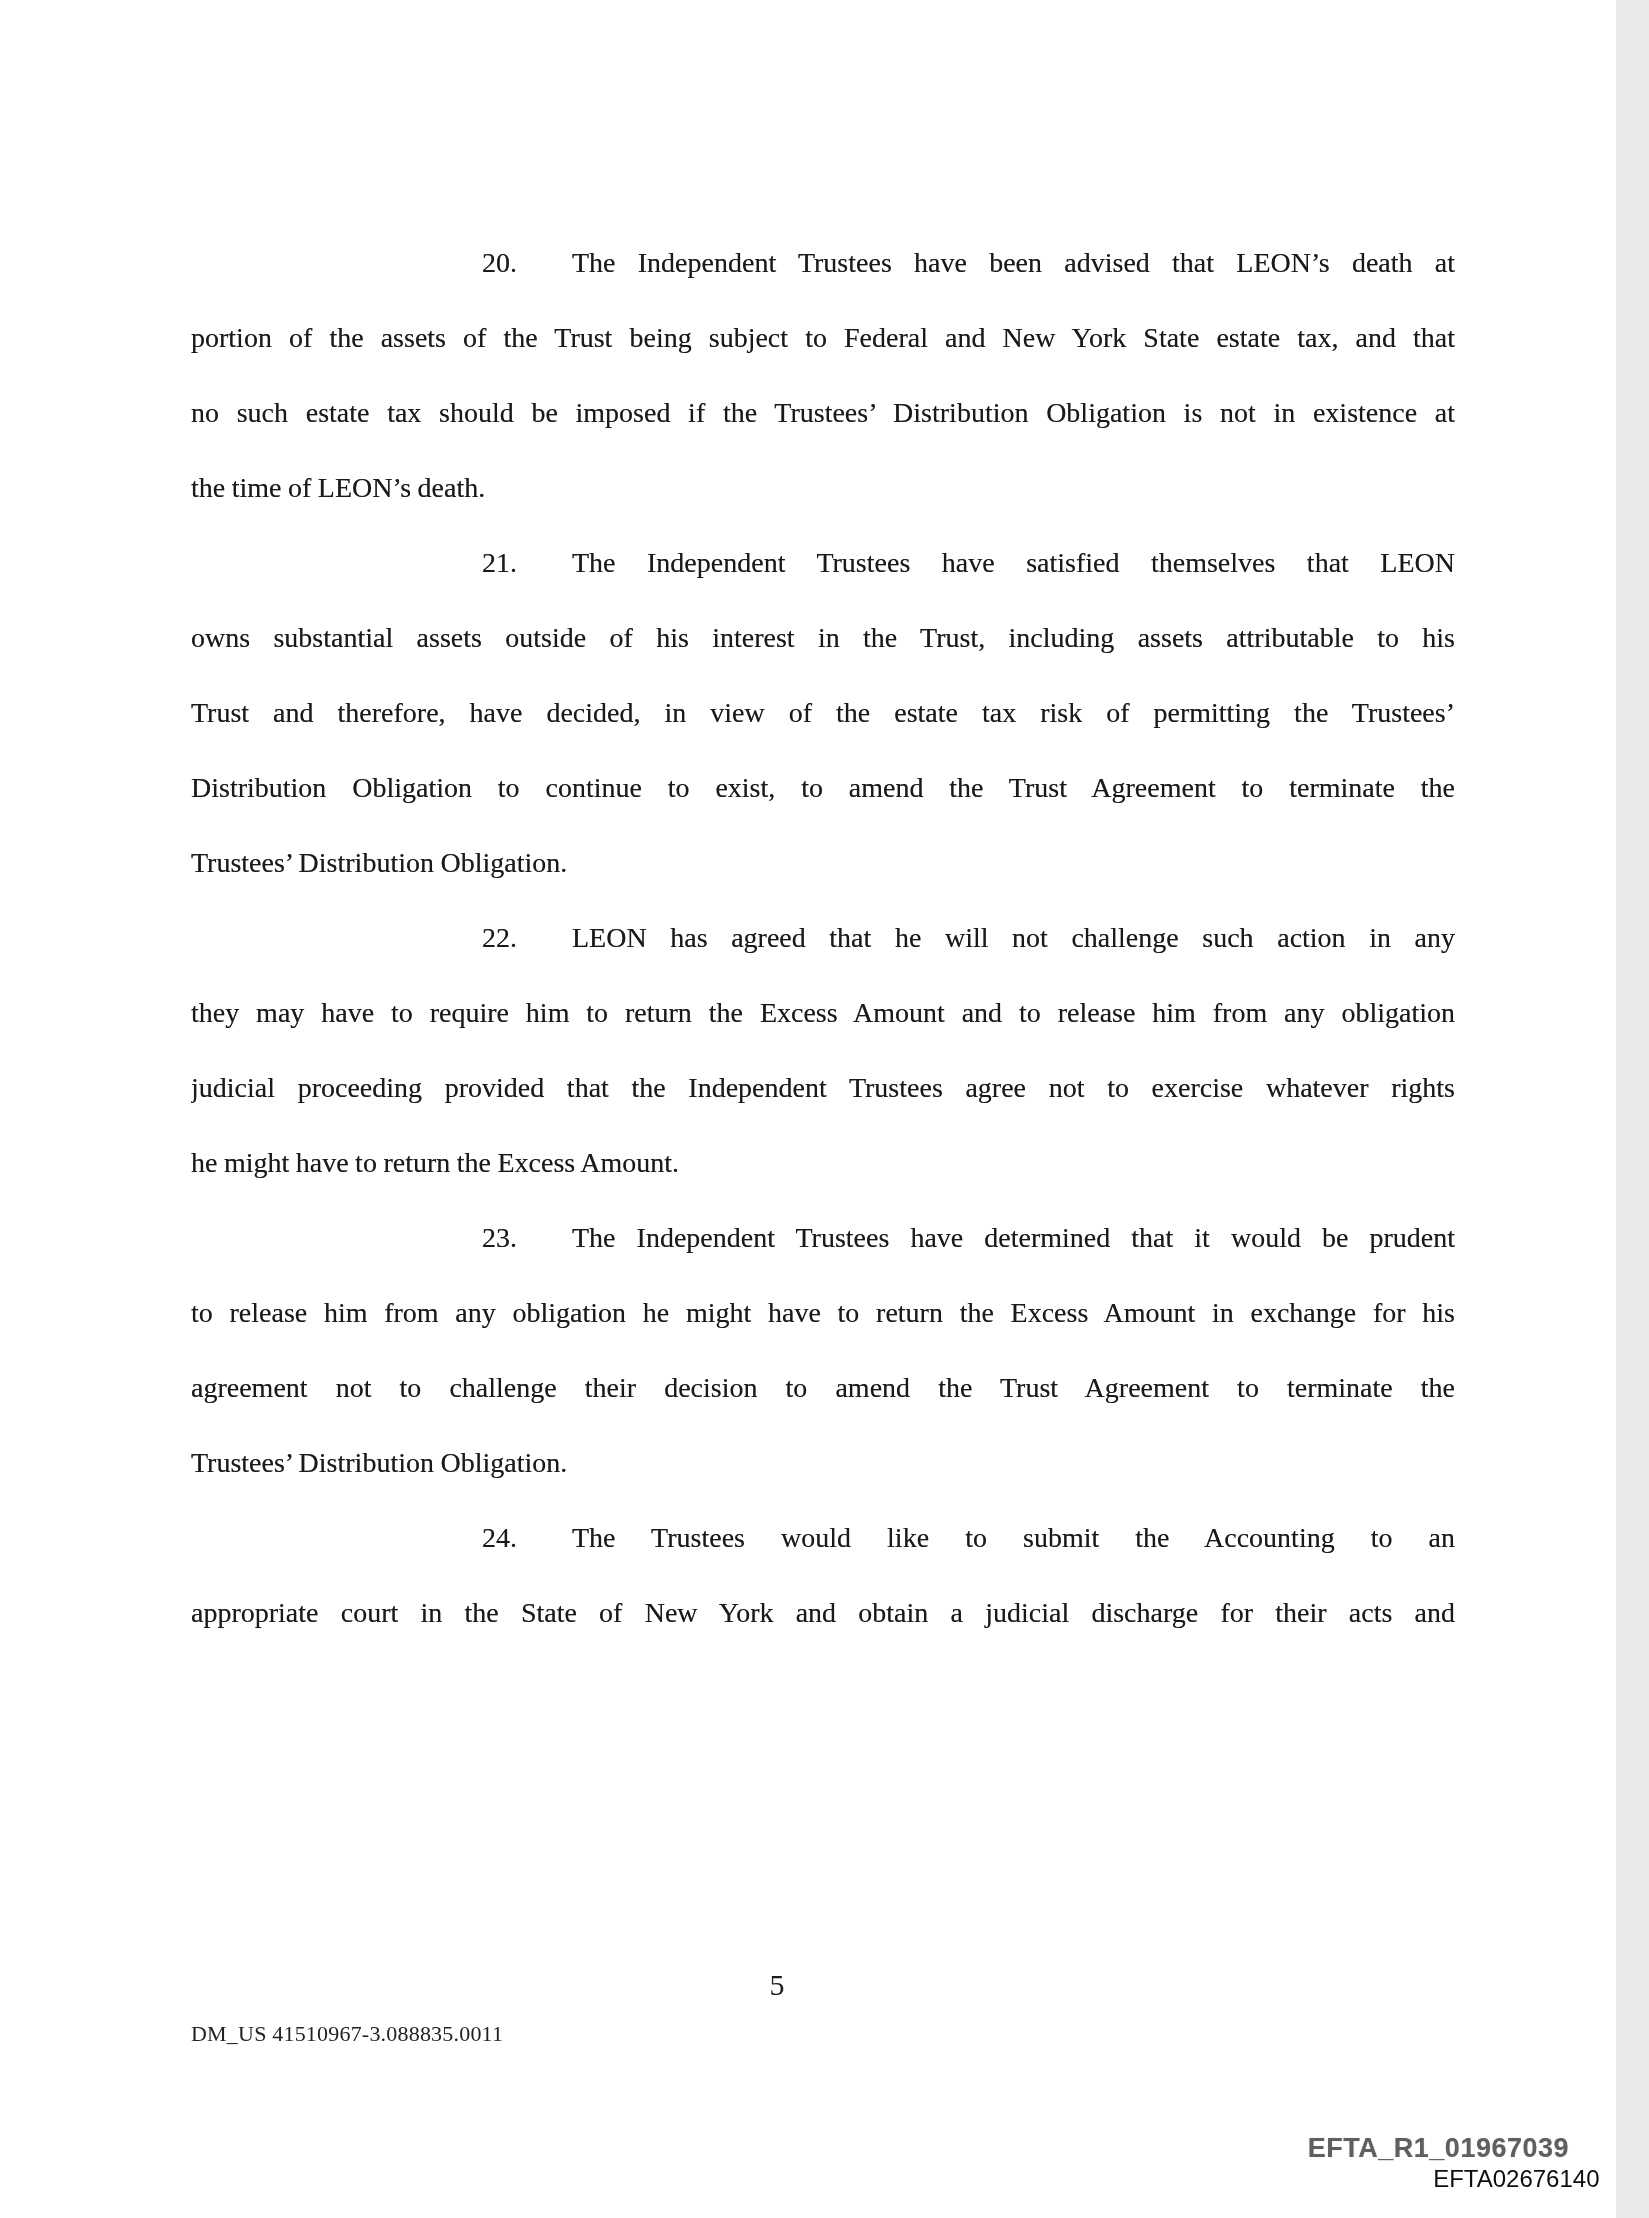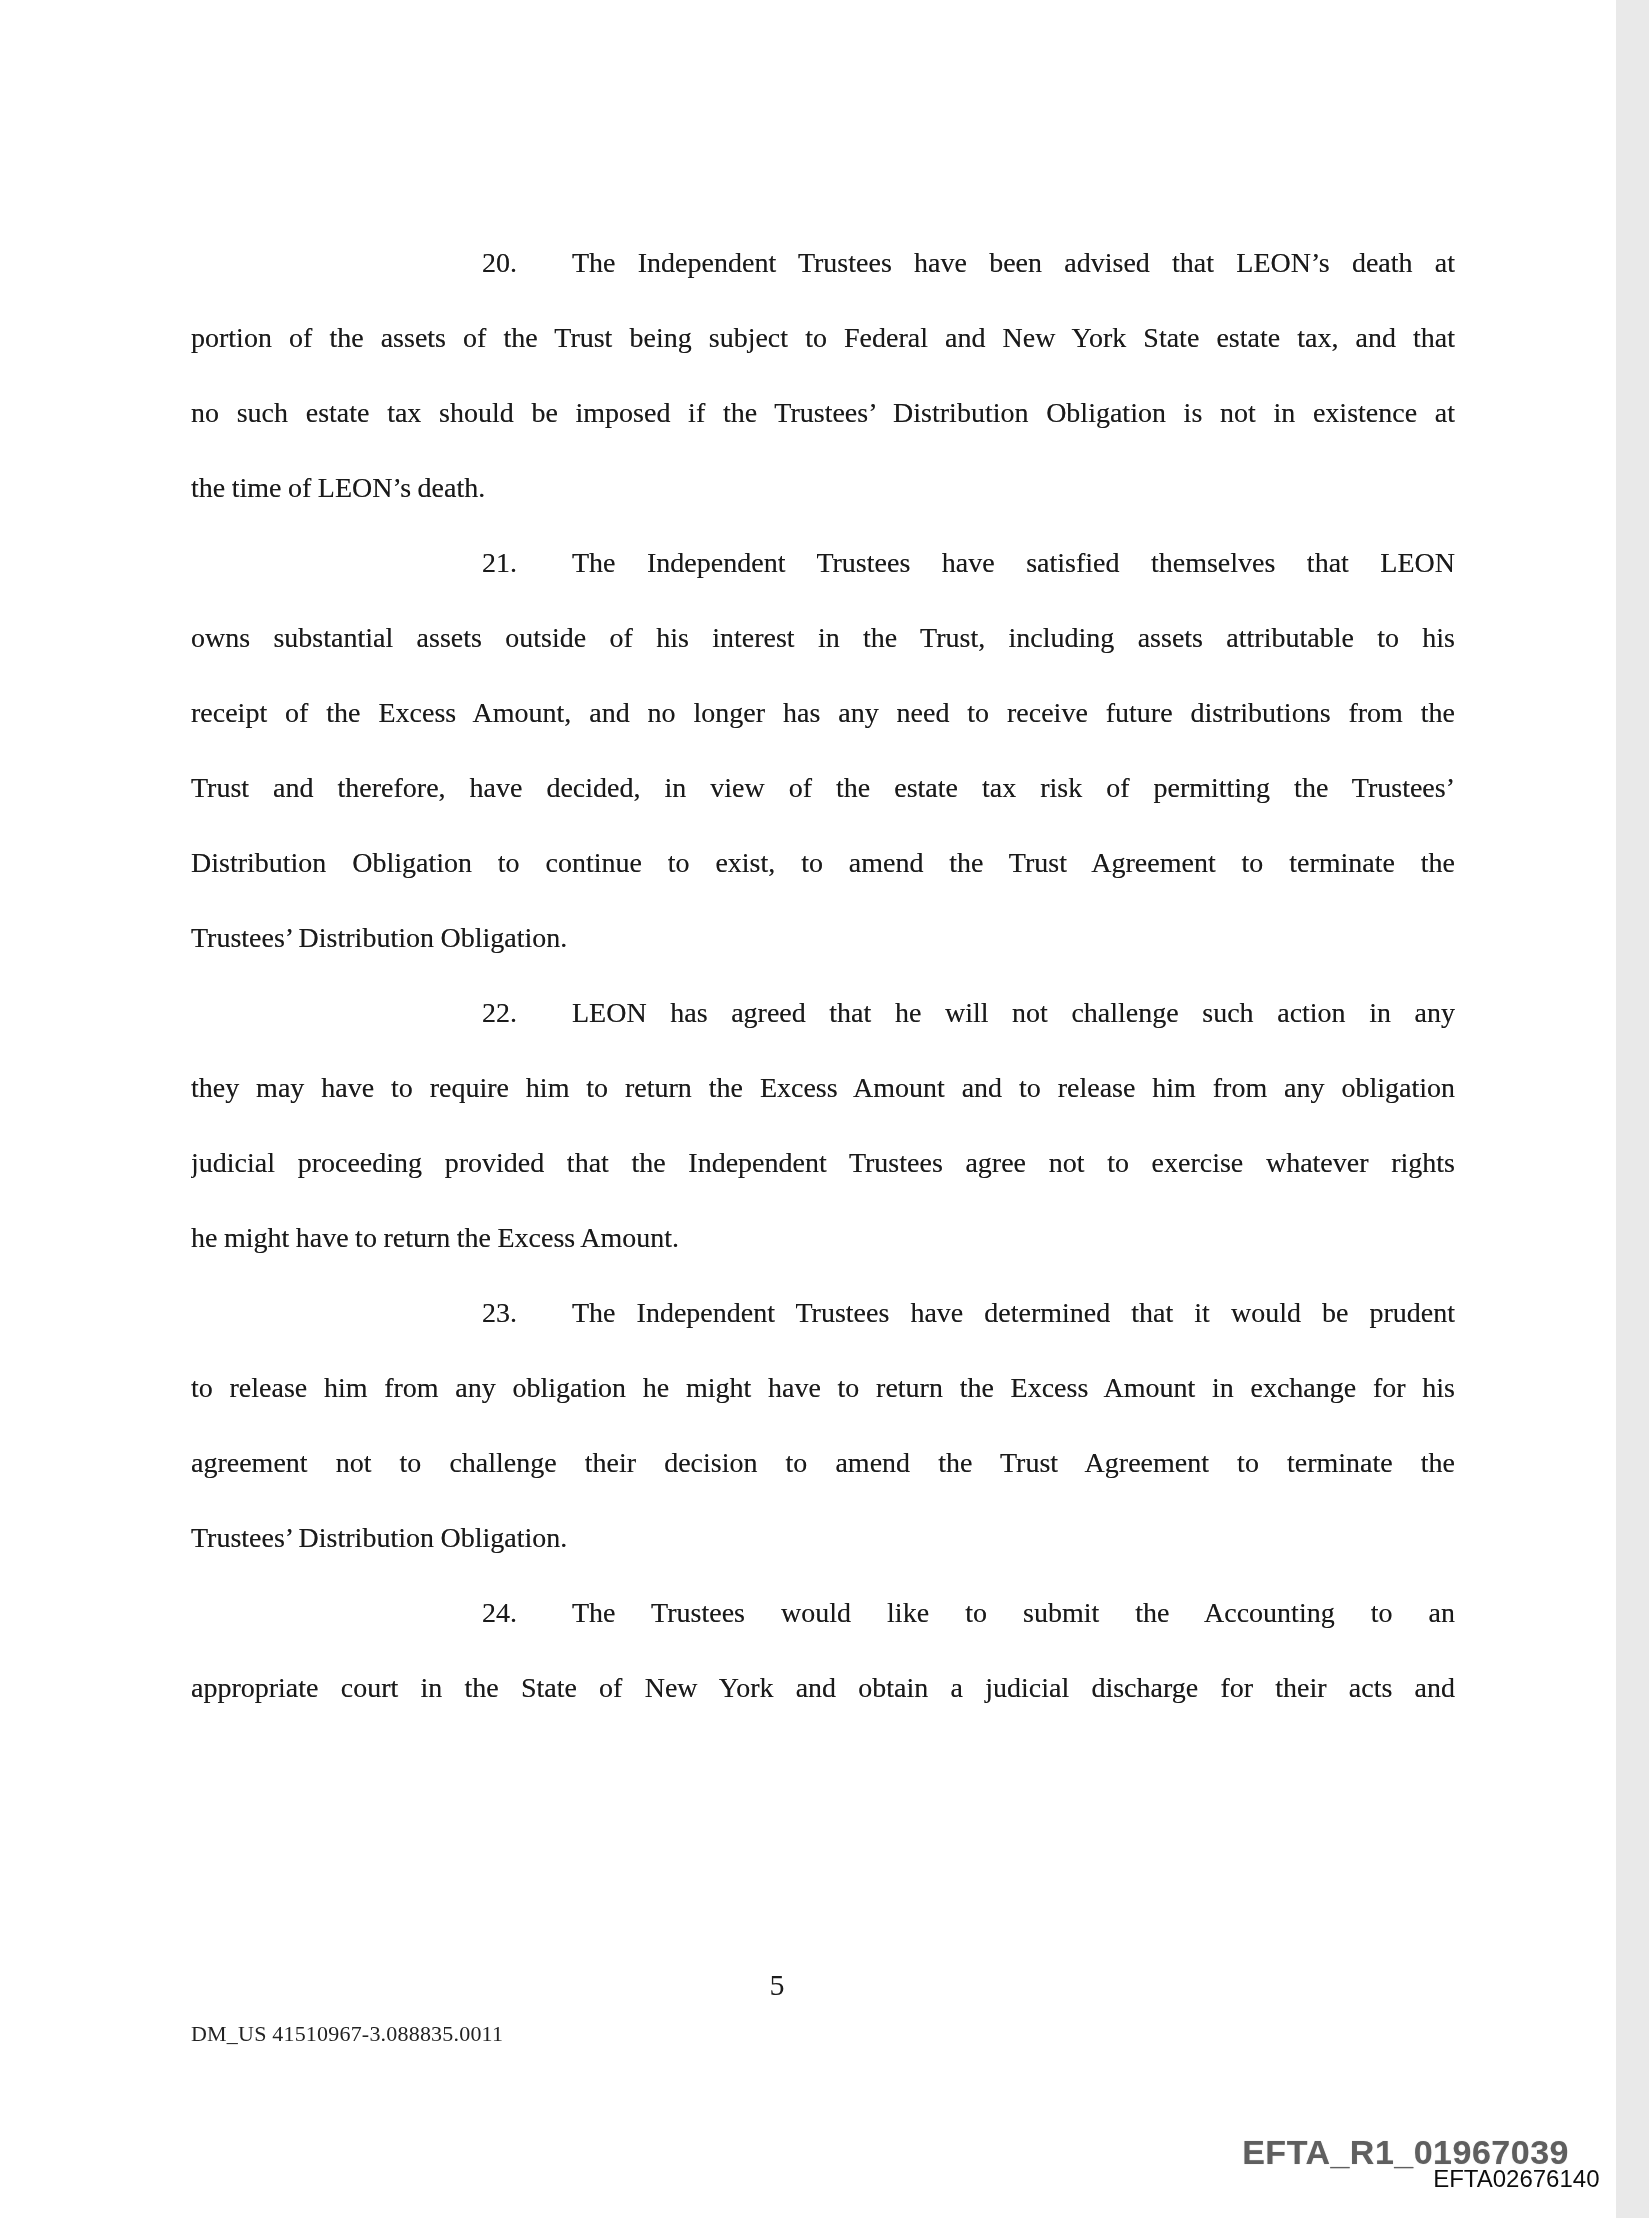--- a/index.html
+++ b/index.html
@@ -64,21 +64,21 @@
     font-size: 22px;
     letter-spacing: 0.2px;
     color: #222222;
     margin-top: 12px;
   }
   .bates-top {
     position: absolute;
     top: 2133px;
     right: 47px;
     font-family: "Liberation Sans", sans-serif;
-    font-size: 34px;
+    font-size: 27px;
     font-weight: bold;
     letter-spacing: 0.5px;
     color: #5f5f5f;
     text-shadow: 0 0 1px rgba(60,60,60,0.35);
   }
   .bates-bottom {
     position: absolute;
     top: 2165px;
     right: 16.5px;
     font-family: "Liberation Sans", sans-serif;
@@ -91,21 +91,20 @@
 
 <div class="page">
 
   <main class="body-text" id="paragraphs">
       <div class="line"><span class="indent"></span><span class="pnum">20.</span><span class="numgap"></span><span>The Independent Trustees have been advised that LEON’s death at</span></div>
       <div class="line">portion of the assets of the Trust being subject to Federal and New York State estate tax, and that</div>
       <div class="line">no such estate tax should be imposed if the Trustees’ Distribution Obligation is not in existence at</div>
       <div class="line final">the time of LEON’s death.</div>
       <div class="line"><span class="indent"></span><span class="pnum">21.</span><span class="numgap"></span><span>The Independent Trustees have satisfied themselves that LEON</span></div>
       <div class="line">owns substantial assets outside of his interest in the Trust, including assets attributable to his</div>
-      <div class="line">receipt of the Excess Amount, and no longer has any need to receive future distributions from the</div>
       <div class="line">Trust and therefore, have decided, in view of the estate tax risk of permitting the Trustees’</div>
       <div class="line">Distribution Obligation to continue to exist, to amend the Trust Agreement to terminate the</div>
       <div class="line final">Trustees’ Distribution Obligation.</div>
       <div class="line"><span class="indent"></span><span class="pnum">22.</span><span class="numgap"></span><span>LEON has agreed that he will not challenge such action in any</span></div>
       <div class="line">they may have to require him to return the Excess Amount and to release him from any obligation</div>
       <div class="line">judicial proceeding provided that the Independent Trustees agree not to exercise whatever rights</div>
       <div class="line final">he might have to return the Excess Amount.</div>
       <div class="line"><span class="indent"></span><span class="pnum">23.</span><span class="numgap"></span><span>The Independent Trustees have determined that it would be prudent</span></div>
       <div class="line">to release him from any obligation he might have to return the Excess Amount in exchange for his</div>
       <div class="line">agreement not to challenge their decision to amend the Trust Agreement to terminate the</div>

